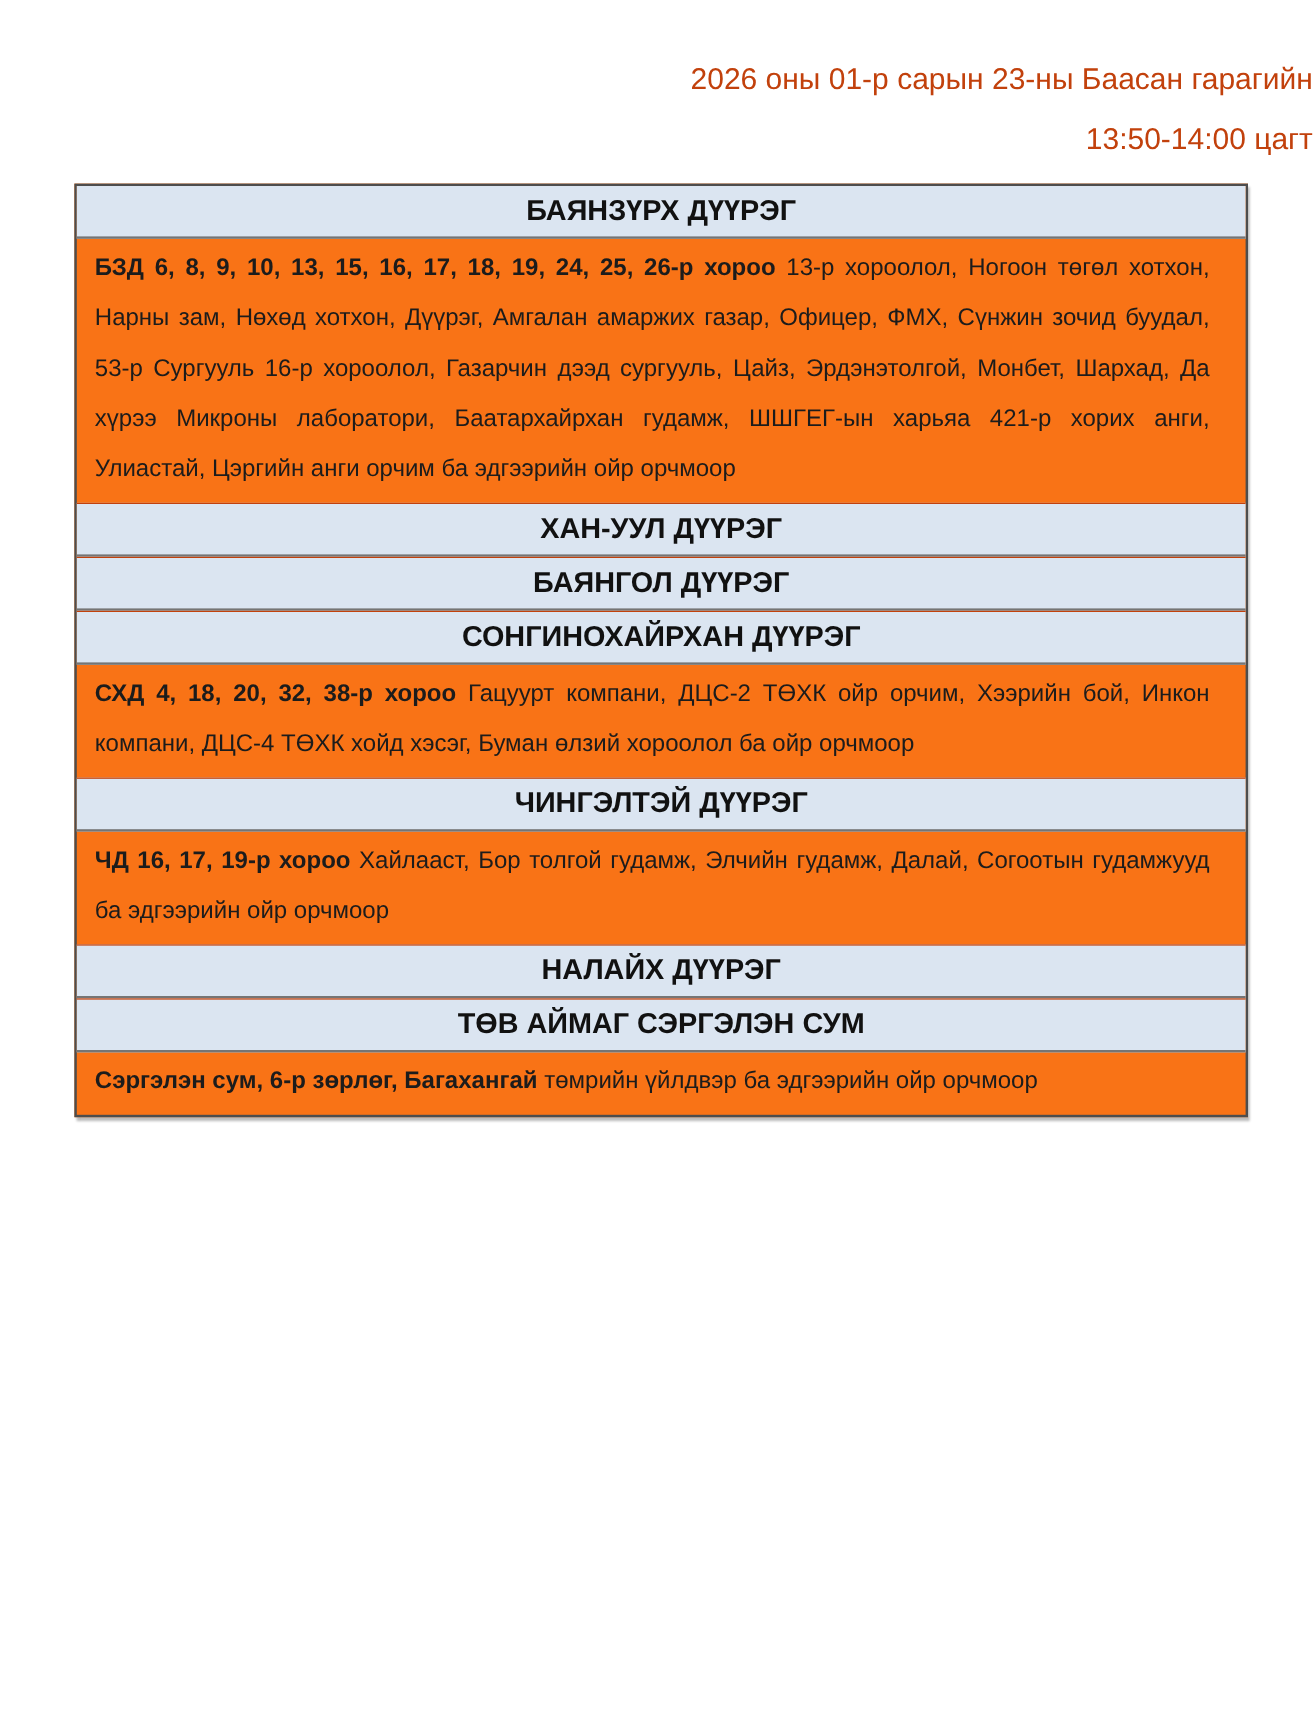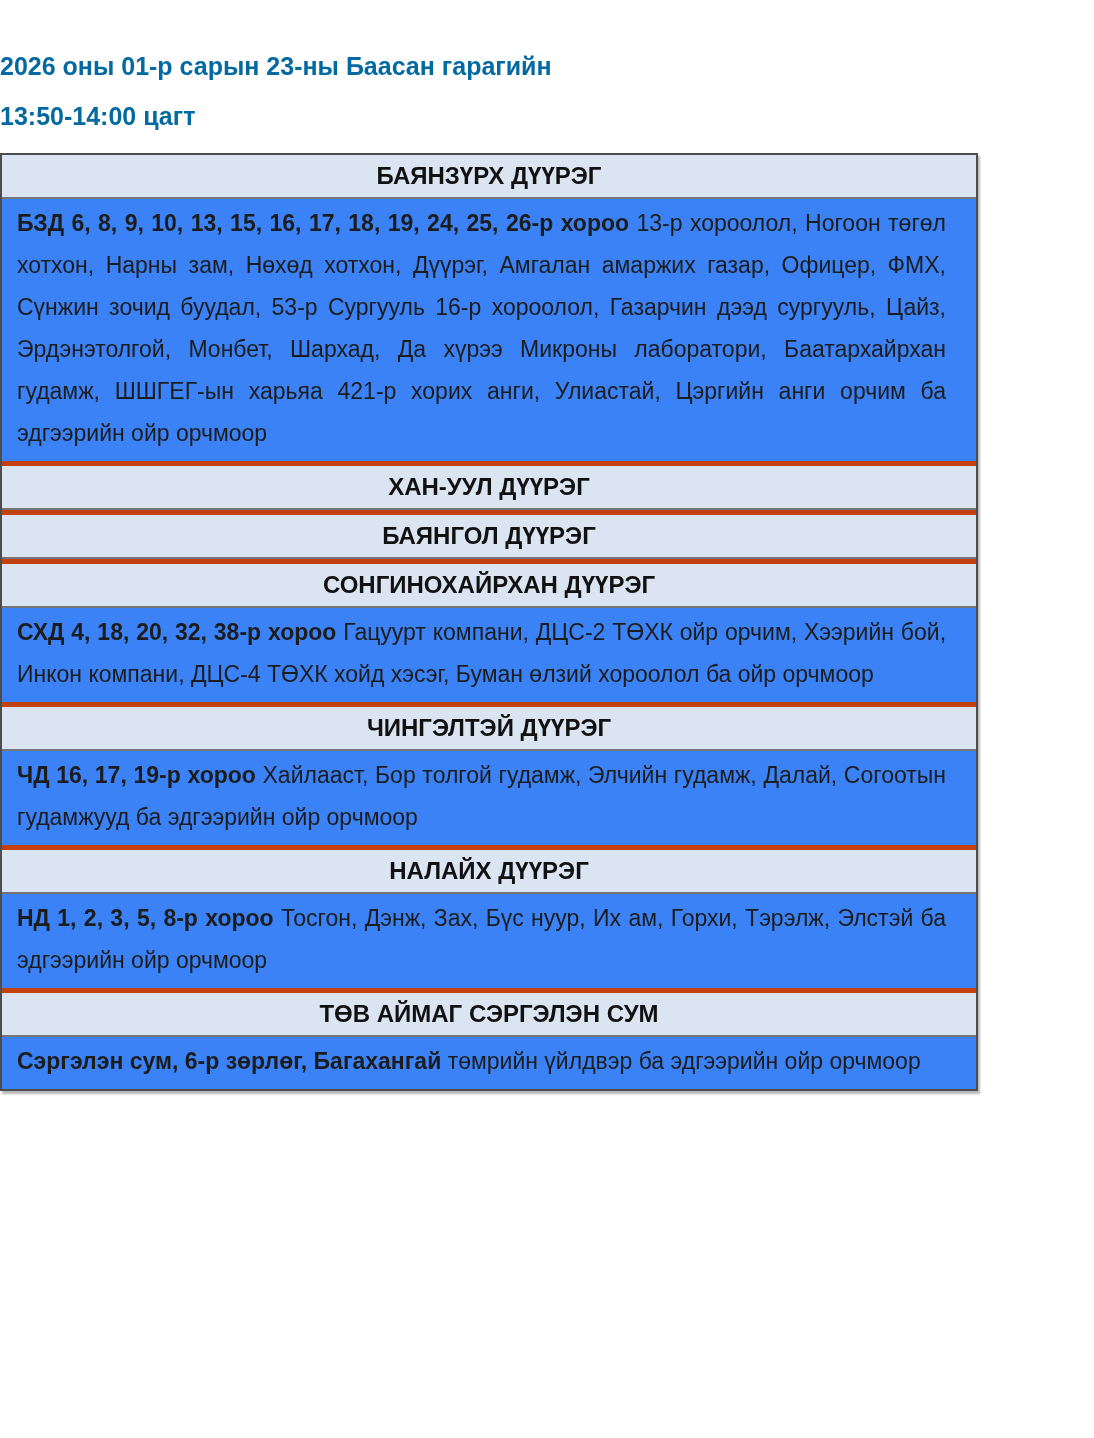--- a/index.html
+++ b/index.html
@@ -11,53 +11,54 @@
     width: 1094px;
     height: 1438px;
     font-family: "Liberation Sans", sans-serif;
     color: #1c1c1c;
     overflow: hidden;
   }
   .page {
     padding-top: 52px;
   }
   .title {
-    text-align: left;
-    font-weight: 700;
+    text-align: right;
+    font-weight: 400;
     font-size: 25px;
-    color: #0369a1;
+    color: #c2410c;
   }
   .title2 {
     margin-top: 21px;
   }
   .schedule {
     margin-top: 22px;
+    margin-left: 62px;
     width: 974px;
     border: 2px solid #4d4d4d;
     box-shadow: 2px 3px 2px #b8b8b8;
-    background: #3b82f6;
+    background: #f97316;
   }
   .sec-header {
     background: #dbe5f1;
     text-align: center;
     font-weight: 700;
     font-size: 24px;
     line-height: 28px;
     color: #111111;
     padding: 7px 0;
-    border-top: 5px solid #c2410c;
+    border-top: 1px solid #c2410c;
     border-bottom: 2px solid #757575;
   }
   .sec:first-child .sec-header {
     border-top: none;
   }
   .sec-body p {
     margin: 0;
     padding: 3px 30px 7px 15px;
-    font-size: 23px;
+    font-size: 20px;
     line-height: 42px;
     text-align: justify;
     color: #1c1c1c;
   }
   .lead {
     font-weight: 700;
   }
 </style>
 </head>
 <body>
@@ -90,23 +91,20 @@
 
   <section class="sec">
     <div class="sec-header">ЧИНГЭЛТЭЙ ДҮҮРЭГ</div>
     <div class="sec-body">
       <p><b class="lead">ЧД 16, 17, 19-р хороо</b> <span class="rest">Хайлааст, Бор толгой гудамж, Элчийн гудамж, Далай, Согоотын гудамжууд ба эдгээрийн ойр орчмоор</span></p>
     </div>
   </section>
 
   <section class="sec">
     <div class="sec-header">НАЛАЙХ ДҮҮРЭГ</div>
-    <div class="sec-body">
-      <p><b class="lead">НД 1, 2, 3, 5, 8-р хороо</b> <span class="rest">Тосгон, Дэнж, Зах, Бүс нуур, Их ам, Горхи, Тэрэлж, Элстэй ба эдгээрийн ойр орчмоор</span></p>
-    </div>
   </section>
 
   <section class="sec">
     <div class="sec-header">ТӨВ АЙМАГ СЭРГЭЛЭН СУМ</div>
     <div class="sec-body">
       <p><b class="lead">Сэргэлэн сум, 6-р зөрлөг, Багахангай</b> <span class="rest">төмрийн үйлдвэр ба эдгээрийн ойр орчмоор</span></p>
     </div>
   </section>
 </div>
 </div>

